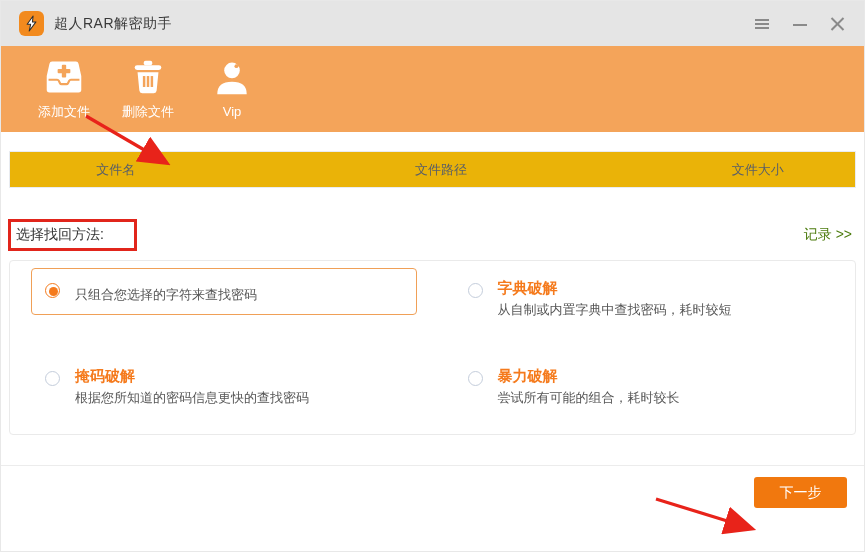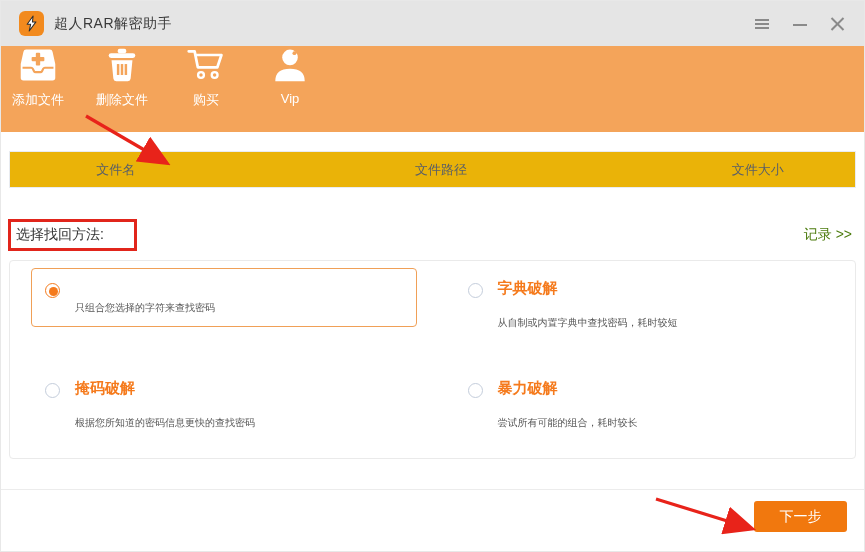--- a/index.html
+++ b/index.html
@@ -22,22 +22,22 @@
   .app-title { margin-left:10px; font-size:14px; color:#3a3a3a; letter-spacing:.5px; }
   .win-controls { margin-left:auto; display:flex; align-items:center; gap:22px; }
   .wc { width:16px; height:14px; position:relative; cursor:pointer; }
   .wc-menu::before { content:""; position:absolute; left:1px; right:1px; top:2px; height:2px;
     background:#8a8a8a; box-shadow:0 4px 0 #8a8a8a, 0 8px 0 #8a8a8a; }
   .wc-min::before { content:""; position:absolute; left:1px; right:1px; top:7px; height:2px; background:#8a8a8a; }
   .wc-close::before,.wc-close::after { content:""; position:absolute; left:-1px; top:6px; width:17px; height:2px; background:#8a8a8a; }
   .wc-close::before { transform:rotate(45deg); } .wc-close::after { transform:rotate(-45deg); }
   
   .toolbar {
-    height:86px; background:#f4a45a; display:flex; align-items:flex-start;
-    gap:10px;
+    height:86px; background:#f4a45a; display:flex; align-items:center;
+    padding-left:26px; gap:10px;
   }
   .tool-item {
     width:74px; display:flex; flex-direction:column; align-items:center;
     gap:7px; cursor:pointer;
   }
   .tool-item svg { width:40px; height:38px; display:block; }
   .tool-label { color:#ffffff; font-size:13px; white-space:nowrap; }
   
   .file-table { margin:19px 8px 0; border:1px solid #e9ecf1; }
   .ft-header { display:flex; height:35px; background:#eab308; align-items:center;
@@ -68,21 +68,21 @@
   .radio {
     width:15px; height:15px; border-radius:50%; border:1px solid #c4cddb;
     margin:3px 15px 0 0; flex:0 0 auto; position:relative; background:#fff;
   }
   .option-box.active .radio { border-color:#f57a1c; }
   .option-box.active .radio::after {
     content:""; position:absolute; left:3px; top:3px; width:9px; height:9px;
     border-radius:50%; background:#f57a1c;
   }
   .opt-title { color:#f57a1c; font-size:15px; font-weight:bold; line-height:1; }
-  .opt-desc { color:#565656; font-size:10px; margin-top:23px; line-height:1; }
+  .opt-desc { color:#565656; font-size:13px; margin-top:8px; line-height:1; }
   
   .footer-divider { margin-top:30px; border-top:1px solid #ececec; }
   .footer { text-align:right; padding:11px 17px 0 0; }
   .next-btn {
     display:inline-block; min-width:93px; height:31px; line-height:31px;
     background:#f1780e; color:#ffffff; font-size:14px; text-align:center;
     border:none; border-radius:3px; cursor:pointer;
     font-family:"Liberation Sans","DejaVu Sans",sans-serif;
   }
   
@@ -128,30 +128,20 @@
         <path d="M9 15 h22 l-1.9 19.3 a3 3 0 0 1 -3 2.7 H13.9 a3 3 0 0 1 -3 -2.7 z" fill="#ffffff"></path>
         <rect x="14.6" y="19" width="2.6" height="11.5" fill="#f4a45a"></rect>
         <rect x="18.7" y="19" width="2.6" height="11.5" fill="#f4a45a"></rect>
         <rect x="22.8" y="19" width="2.6" height="11.5" fill="#f4a45a"></rect>
       </svg>
     </span>
     <span class="tool-label">删除文件</span>
   </div>
   <div class="tool-item">
     <span>
-      <svg viewBox="0 0 44 40" fill="none" stroke="#ffffff" stroke-width="3" stroke-linecap="round" stroke-linejoin="round">
-        <path d="M3 5 h6.5 l3.5 17.5 h21.5 l4.5 -13.5 H11"></path>
-        <circle cx="16.5" cy="31" r="3.2" stroke-width="2.6"></circle>
-        <circle cx="31.5" cy="31" r="3.2" stroke-width="2.6"></circle>
-      </svg>
-    </span>
-    <span class="tool-label">购买</span>
-  </div>
-  <div class="tool-item">
-    <span>
       <svg viewBox="0 0 40 40">
         <circle cx="20" cy="12" r="8.2" fill="#ffffff"></circle>
         <circle cx="24.6" cy="7.6" r="2" fill="#f4a45a"></circle>
         <path d="M4.5 37 q0 -13 15.5 -13 q15.5 0 15.5 13 z" fill="#ffffff"></path>
       </svg>
     </span>
     <span class="tool-label">Vip</span>
   </div>
 </div>
 

